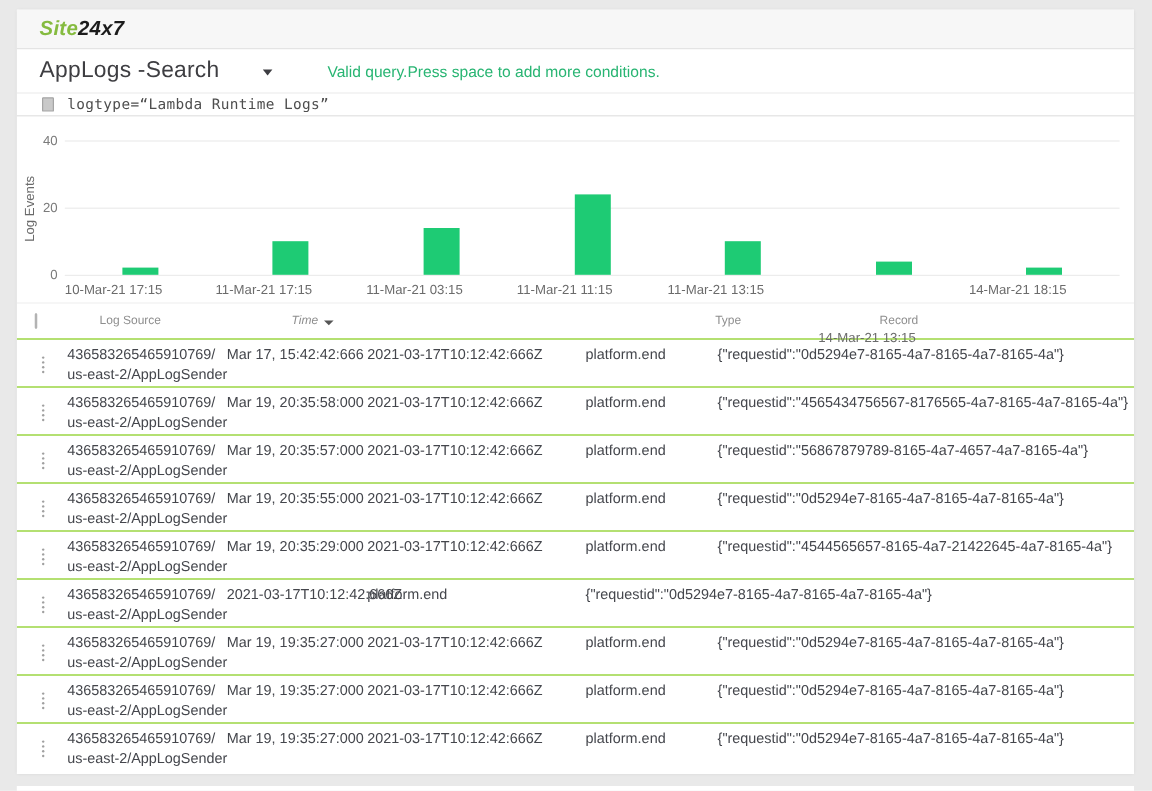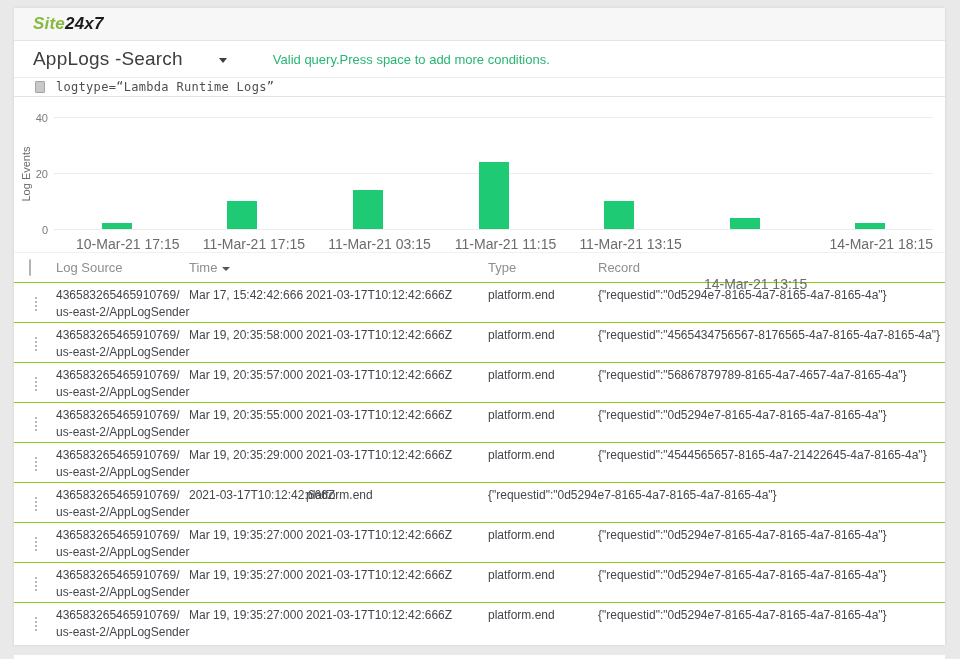--- a/index.html
+++ b/index.html
@@ -54,33 +54,33 @@
   }
   .ylabel-box span { transform: rotate(-90deg); white-space: nowrap; font-size: 11px; color: #6a6a6a; }
   .plot { position: absolute; left: 40px; right: 12px; top: 21px; height: 112px; }
   .gridline { position: absolute; left: 0; right: 0; height: 1px; background: #ececec; }
   .ytick {
     position: absolute; left: -32px; width: 26px; text-align: right;
     font-size: 11px; color: #7b7b7b; transform: translateY(50%); line-height: 11px;
   }
   .bar { position: absolute; bottom: 1px; width: 30px; }
   .xlabels { position: absolute; left: 40px; right: 12px; top: 139px; height: 16px; }
-  .xlabel { position: absolute; text-align: right; font-size: 14px; color: #6b6b6b; white-space: nowrap; }
+  .xlabel { position: absolute; text-align: left; font-size: 11px; color: #6b6b6b; white-space: nowrap; }
   
   .thead, .trow {
     display: grid;
     grid-template-columns: 34px 133px 117px 182px 110px 1fr;
     padding: 0 10px 0 8px;
   }
   .thead {
     border-top: 1px solid #f1f1f1;
-    color: #8e8e8e; font-size: 13px; height: 30px; align-items: center;
+    color: #8e8e8e; font-size: 10px; height: 30px; align-items: center; gap: 27px;
   }
   .checkbox { width: 12px; height: 12px; border: 1px solid #b3b3b3; background: #e2e2e2; border-radius: 2px; margin-left: 7px; }
-  .th-time { display: flex; align-items: center; }
+  .th-time { display: flex; align-items: center; font-style: italic; }
   .sort-caret {
     width: 0; height: 0; margin-left: 5px; margin-top: 2px;
     border-left: 4px solid transparent; border-right: 4px solid transparent;
     border-top: 4.5px solid #555;
   }
   .trow {
     border-top: 1px solid #84cc16; height: 40px;
     font-size: 12px; color: #44464c; line-height: 17px; padding-top: 4px;
   }
   .kebab { display: inline-flex; flex-direction: column; gap: 2px; margin-left: 13px; margin-top: 3px; cursor: pointer; }

